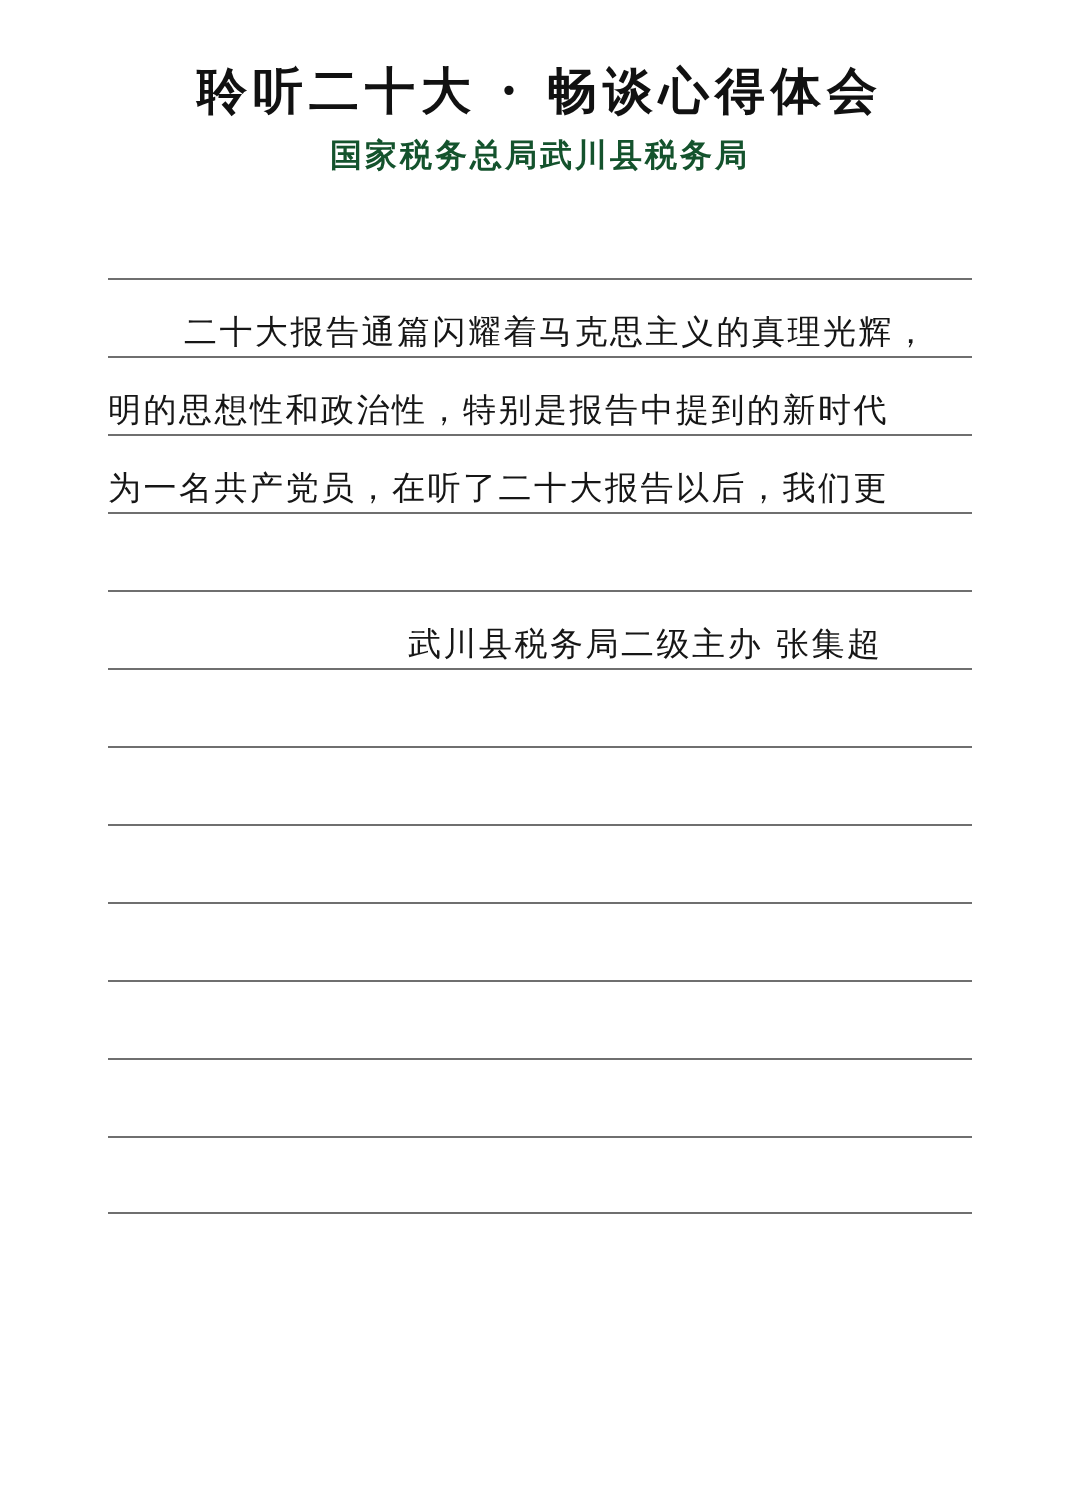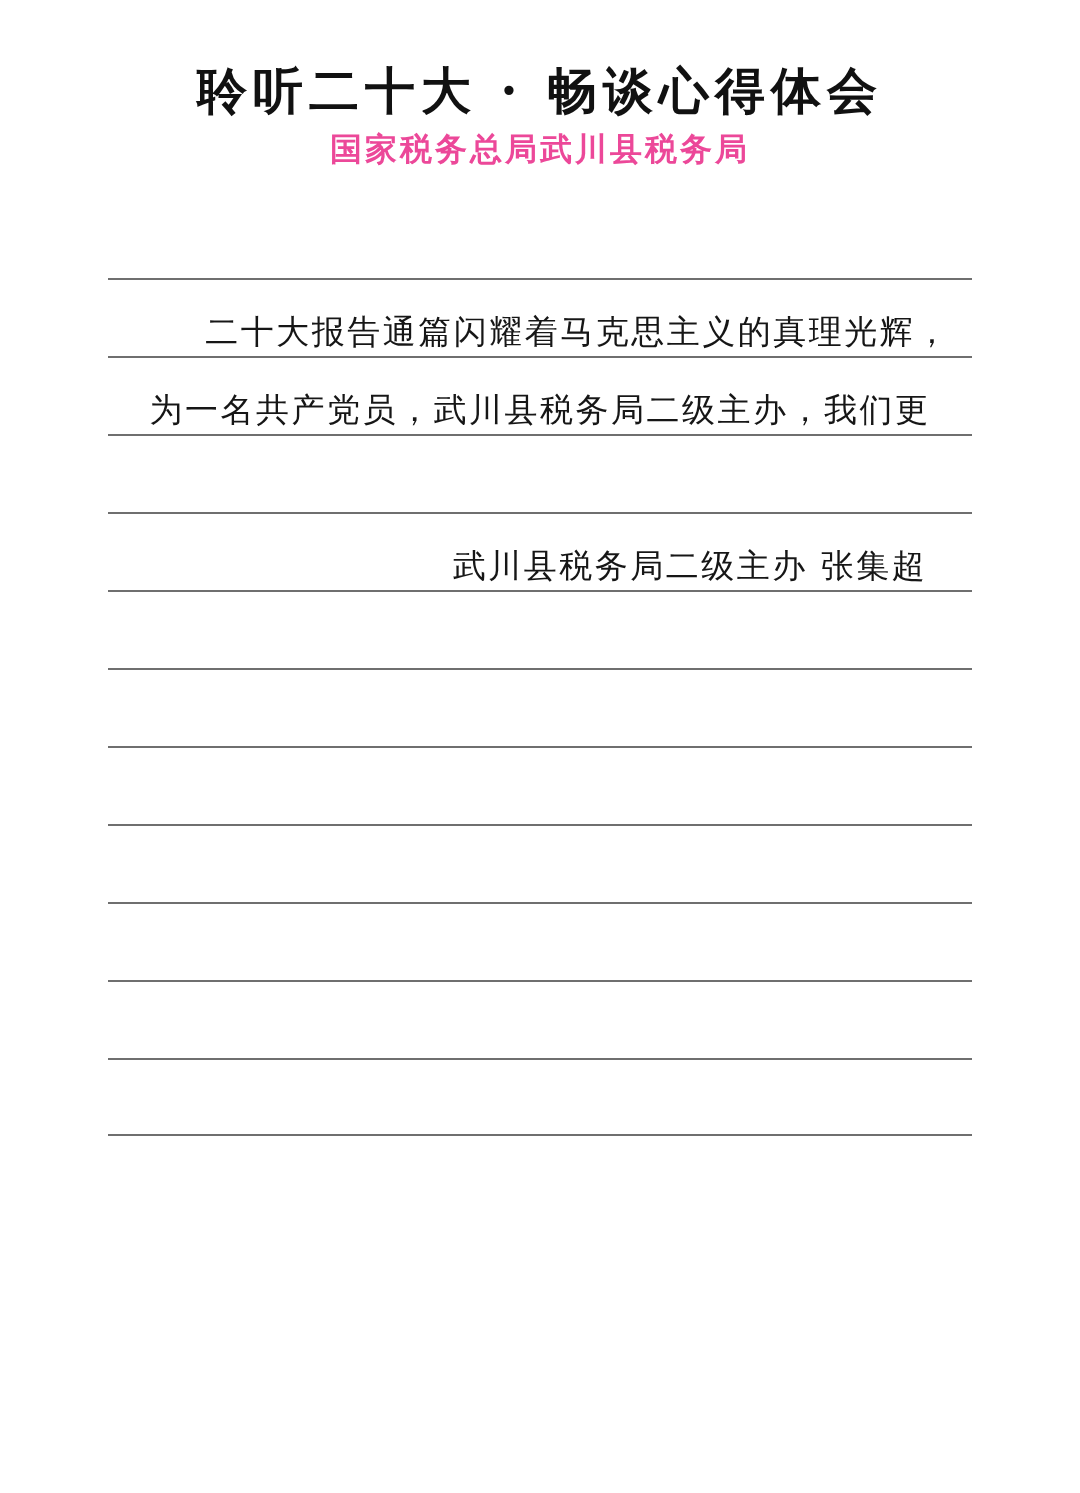--- a/index.html
+++ b/index.html
@@ -35,38 +35,37 @@
     letter-spacing: 6px;
     line-height: 1.15;
     color: #111111;
     white-space: nowrap;
   }
   .sub-title {
     font-family: "DejaVu Serif", serif;
     font-size: 32px;
     font-weight: 700;
     letter-spacing: 3px;
-    margin-top: 8px;
-    color: #ec4899;
+    margin-top: 14px;
+    color: #14532d;
     white-space: nowrap;
   }
 
   
   .sheet {
     position: absolute;
     left: 108px;
     top: 278px;
     width: 864px;
   }
   .rule-row {
     position: relative;
     height: 78px;
     border-top: 2px solid #6f6f6f;
     box-sizing: border-box;
-    text-align: center;
   }
   .rule-row:last-child {
     border-bottom: 2px solid #6f6f6f;
   }
   .rule-text {
     position: absolute;
     left: 0;
     right: 0;
     bottom: 8px;
     font-family: "DejaVu Serif", serif;
@@ -92,21 +91,24 @@
   <div class="header">
     <div class="main-title">聆听二十大 · 畅谈心得体会</div>
     <div class="sub-title">国家税务总局武川县税务局</div>
   </div>
 
   <div class="sheet">
       <div class="rule-row">
         <div class="rule-text indent">二十大报告通篇闪耀着马克思主义的真理光辉，</div>
       </div>
       <div class="rule-row">
-        <div class="rule-text">为一名共产党员，武川县税务局二级主办，我们更</div>
+        <div class="rule-text">明的思想性和政治性，特别是报告中提到的新时代</div>
+      </div>
+      <div class="rule-row">
+        <div class="rule-text">为一名共产党员，在听了二十大报告以后，我们更</div>
       </div>
       <div class="rule-row blank"></div>
       <div class="rule-row">
         <div class="rule-text sig">武川县税务局二级主办  张集超</div>
       </div>
       <div class="rule-row blank"></div>
       <div class="rule-row blank"></div>
       <div class="rule-row blank"></div>
       <div class="rule-row blank"></div>
       <div class="rule-row blank"></div>

